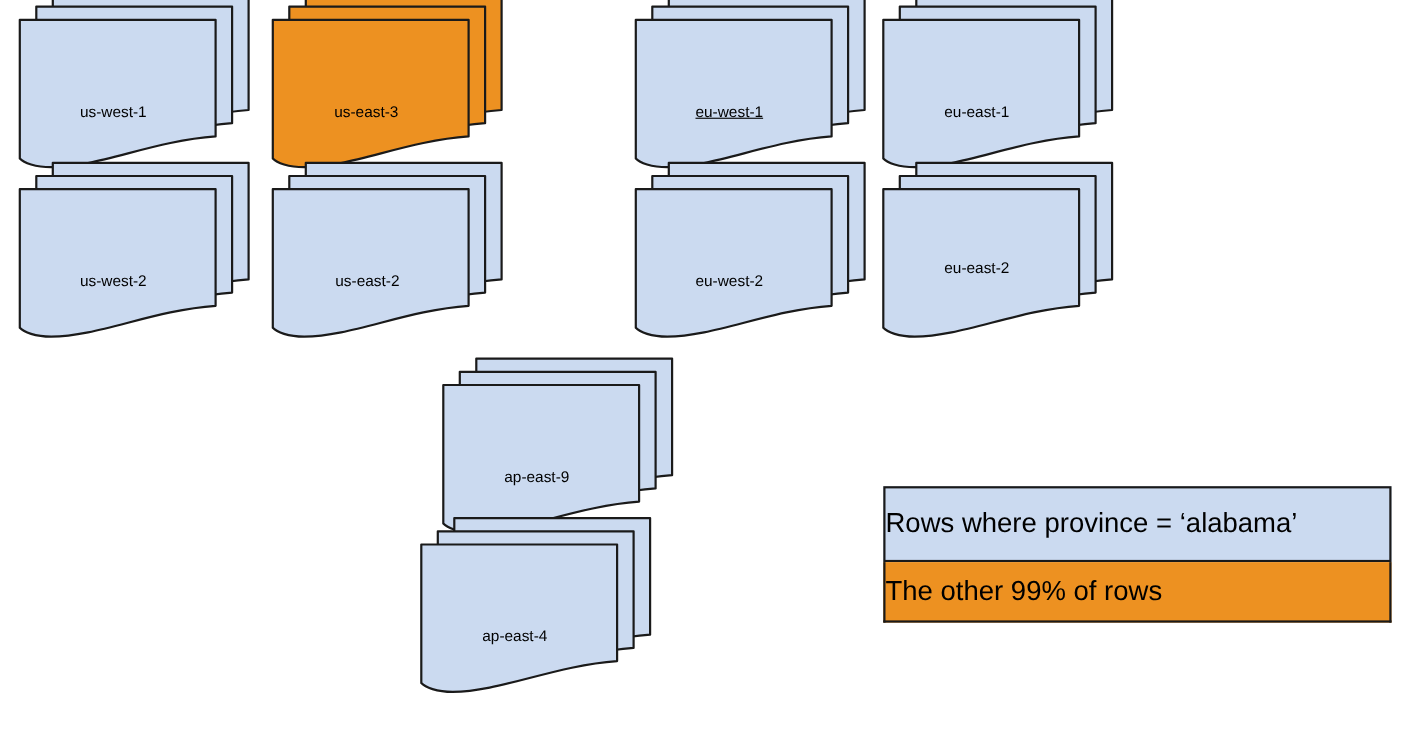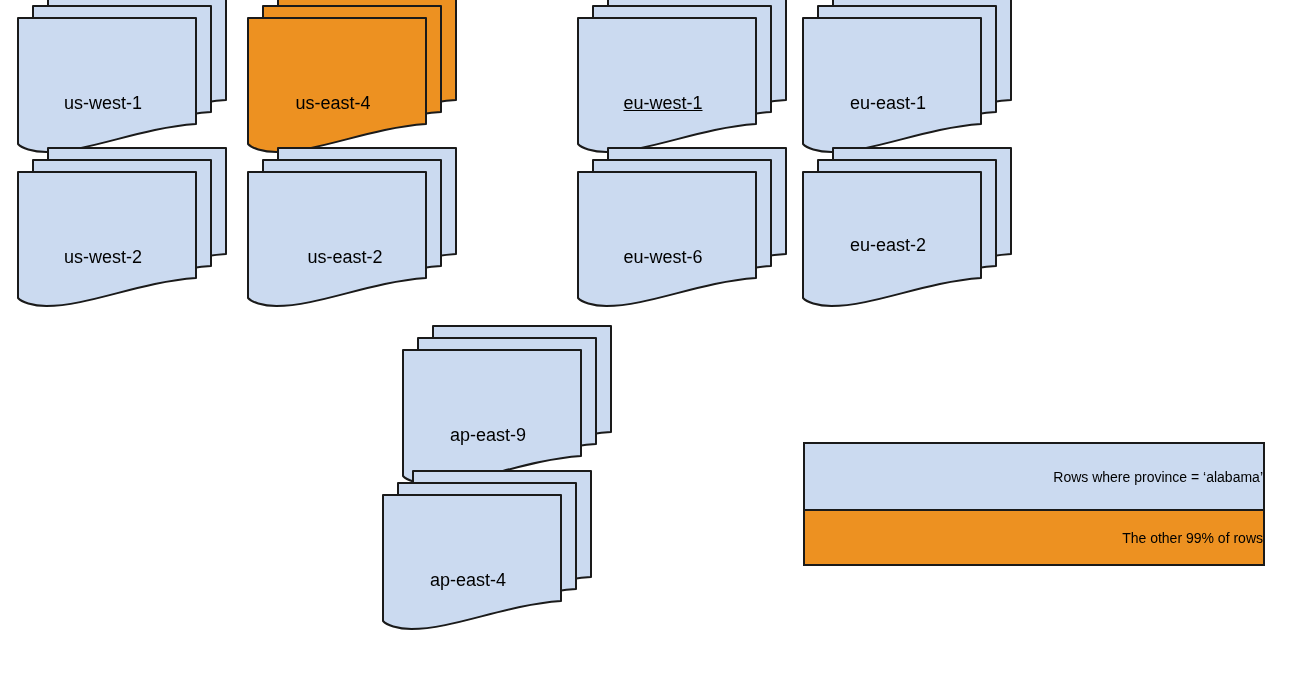--- a/index.html
+++ b/index.html
@@ -17,35 +17,35 @@
   #canvas {
     position: absolute;
     left: 0;
     top: 0;
     width: 1296px;
     height: 680px;
   }
   .stack-label {
     position: absolute;
     font-family: "Liberation Sans", sans-serif;
-    font-size: 18px;
+    font-size: 14px;
     color: #000000;
     white-space: nowrap;
     text-align: center;
     pointer-events: none;
   }
   .legend-box {
     position: absolute;
     box-sizing: border-box;
     border: 2px solid #1a1a1a;
     display: flex;
     align-items: center;
-    justify-content: flex-end;
+    justify-content: flex-start;
     font-family: "Liberation Sans", sans-serif;
-    font-size: 14px;
+    font-size: 25px;
     color: #000000;
     white-space: nowrap;
   }
 </style>
 </head>
 <body>
 
 <svg id="canvas" xmlns="http://www.w3.org/2000/svg" viewBox="0 0 1296 680">
     <g>
       <path d="M 48 -6 L 226 -6 L 226 100 C 169.04000000000002 104 119.2 128 76.48 128 C 62.24 128 51.56 124 48 120 Z" fill="#cbdaf0" stroke="#1a1a1a" stroke-width="2" stroke-linejoin="round"></path>
@@ -94,26 +94,26 @@
     </g>
     <g>
       <path d="M 413 471 L 591 471 L 591 577 C 534.04 581 484.2 605 441.48 605 C 427.24 605 416.56 601 413 597 Z" fill="#cbdaf0" stroke="#1a1a1a" stroke-width="2" stroke-linejoin="round"></path>
       <path d="M 398 483 L 576 483 L 576 589 C 519.04 593 469.2 617 426.48 617 C 412.24 617 401.56 613 398 609 Z" fill="#cbdaf0" stroke="#1a1a1a" stroke-width="2" stroke-linejoin="round"></path>
       <path d="M 383 495 L 561 495 L 561 601 C 504.04 605 454.2 629 411.48 629 C 397.24 629 386.56 625 383 621 Z" fill="#cbdaf0" stroke="#1a1a1a" stroke-width="2" stroke-linejoin="round"></path>
     </g>
   </svg>
 
 <div id="labels">
     <div class="stack-label" style="left: 13px; top: 93px; width: 180px;">us-west-1</div>
-    <div class="stack-label" style="left: 243px; top: 93px; width: 180px;">us-east-4</div>
+    <div class="stack-label" style="left: 243px; top: 93px; width: 180px;">us-east-3</div>
     <div class="stack-label" style="left: 573px; top: 93px; width: 180px; text-decoration: underline;">eu-west-1</div>
     <div class="stack-label" style="left: 798px; top: 93px; width: 180px; text-align: center;">eu-east-1</div>
     <div class="stack-label" style="left: 13px; top: 247px; width: 180px;">us-west-2</div>
-    <div class="stack-label" style="left: 255px; top: 247px; width: 180px; text-align: center;">us-east-2</div>
-    <div class="stack-label" style="left: 573px; top: 247px; width: 180px;">eu-west-6</div>
+    <div class="stack-label" style="left: 244px; top: 247px; width: 180px; text-align: center;">us-east-2</div>
+    <div class="stack-label" style="left: 573px; top: 247px; width: 180px;">eu-west-2</div>
     <div class="stack-label" style="left: 798px; top: 235px; width: 180px;">eu-east-2</div>
     <div class="stack-label" style="left: 398px; top: 425px; width: 180px;">ap-east-9</div>
     <div class="stack-label" style="left: 378px; top: 570px; width: 180px;">ap-east-4</div>
   </div>
 
 <div id="legend">
     <div class="legend-box" style="left: 803px; top: 442px; width: 462px; height: 69px; background: rgb(203, 218, 240);">
       <span>Rows where province = ‘alabama’</span>
     </div>
     <div class="legend-box" style="left: 803px; top: 511px; width: 462px; height: 55px; background: rgb(237, 145, 33); border-top: none;">

